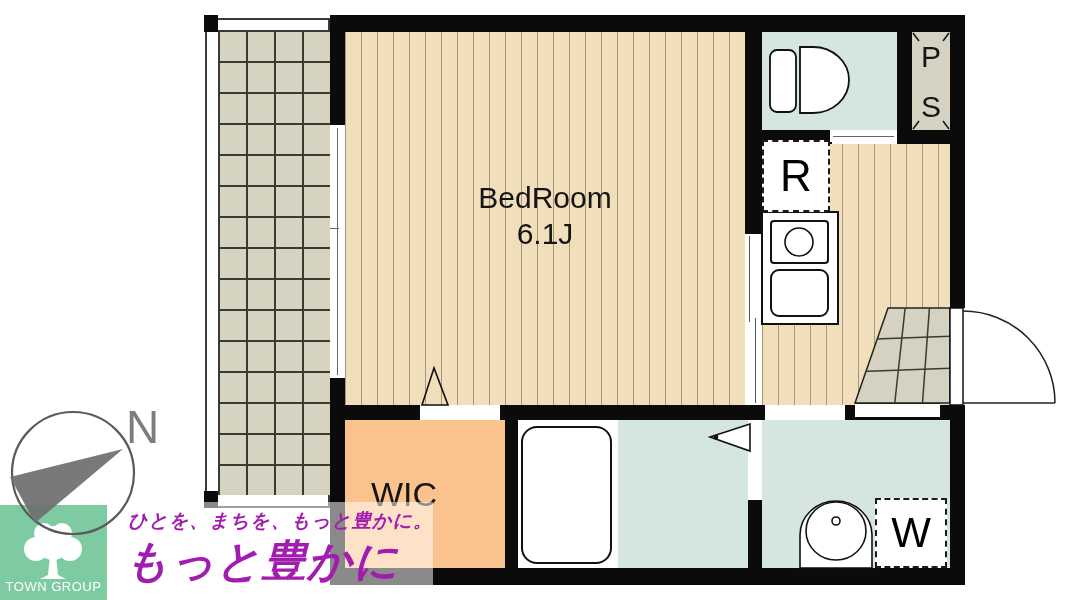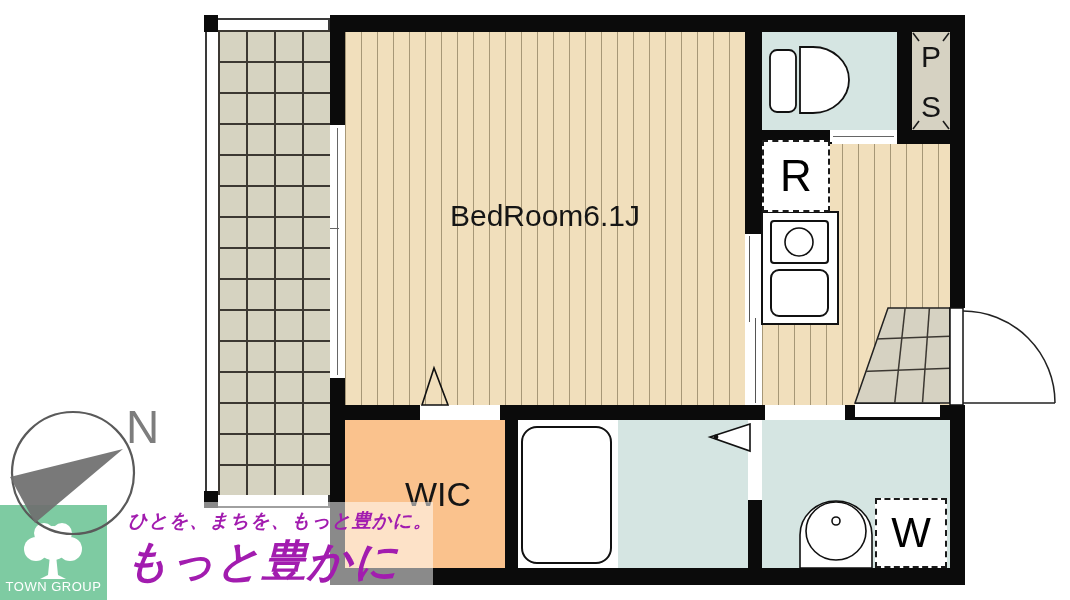--- a/index.html
+++ b/index.html
@@ -145,25 +145,25 @@
     </g>
   </svg>
 
   <div class="dashbox" style="left:762px;top:140px;width:68px;height:72px;font-size:44px;">
     <span>R</span>
   </div>
   <div class="dashbox" style="left:875px;top:498px;width:72px;height:70px;font-size:42px;">
     <span>W</span>
   </div>
 
-  <div class="label room-label" style="left:430px;top:180px;width:230px;height:72px;font-size:30px;flex-direction:row;line-height:1.2;">
+  <div class="label room-label" style="left:430px;top:180px;width:230px;height:72px;font-size:30px;flex-direction:column;line-height:1.2;">
     <span>BedRoom</span>
     <span>6.1J</span>
   </div>
-  <div class="label room-label" style="left:368px;top:472px;width:140px;height:44px;font-size:34px;">
+  <div class="label room-label" style="left:334px;top:472px;width:140px;height:44px;font-size:34px;">
     <span>WIC</span>
   </div>
   <div class="label" style="left:912px;top:40px;width:38px;height:84px;font-size:30px;display:flex;flex-direction:column;
               align-items:center;justify-content:space-between;">
     <span>P</span>
     <span>S</span>
   </div>
 
   <div class="wm" style="left:93px;top:502px;width:340px;height:92px;"></div>
 

